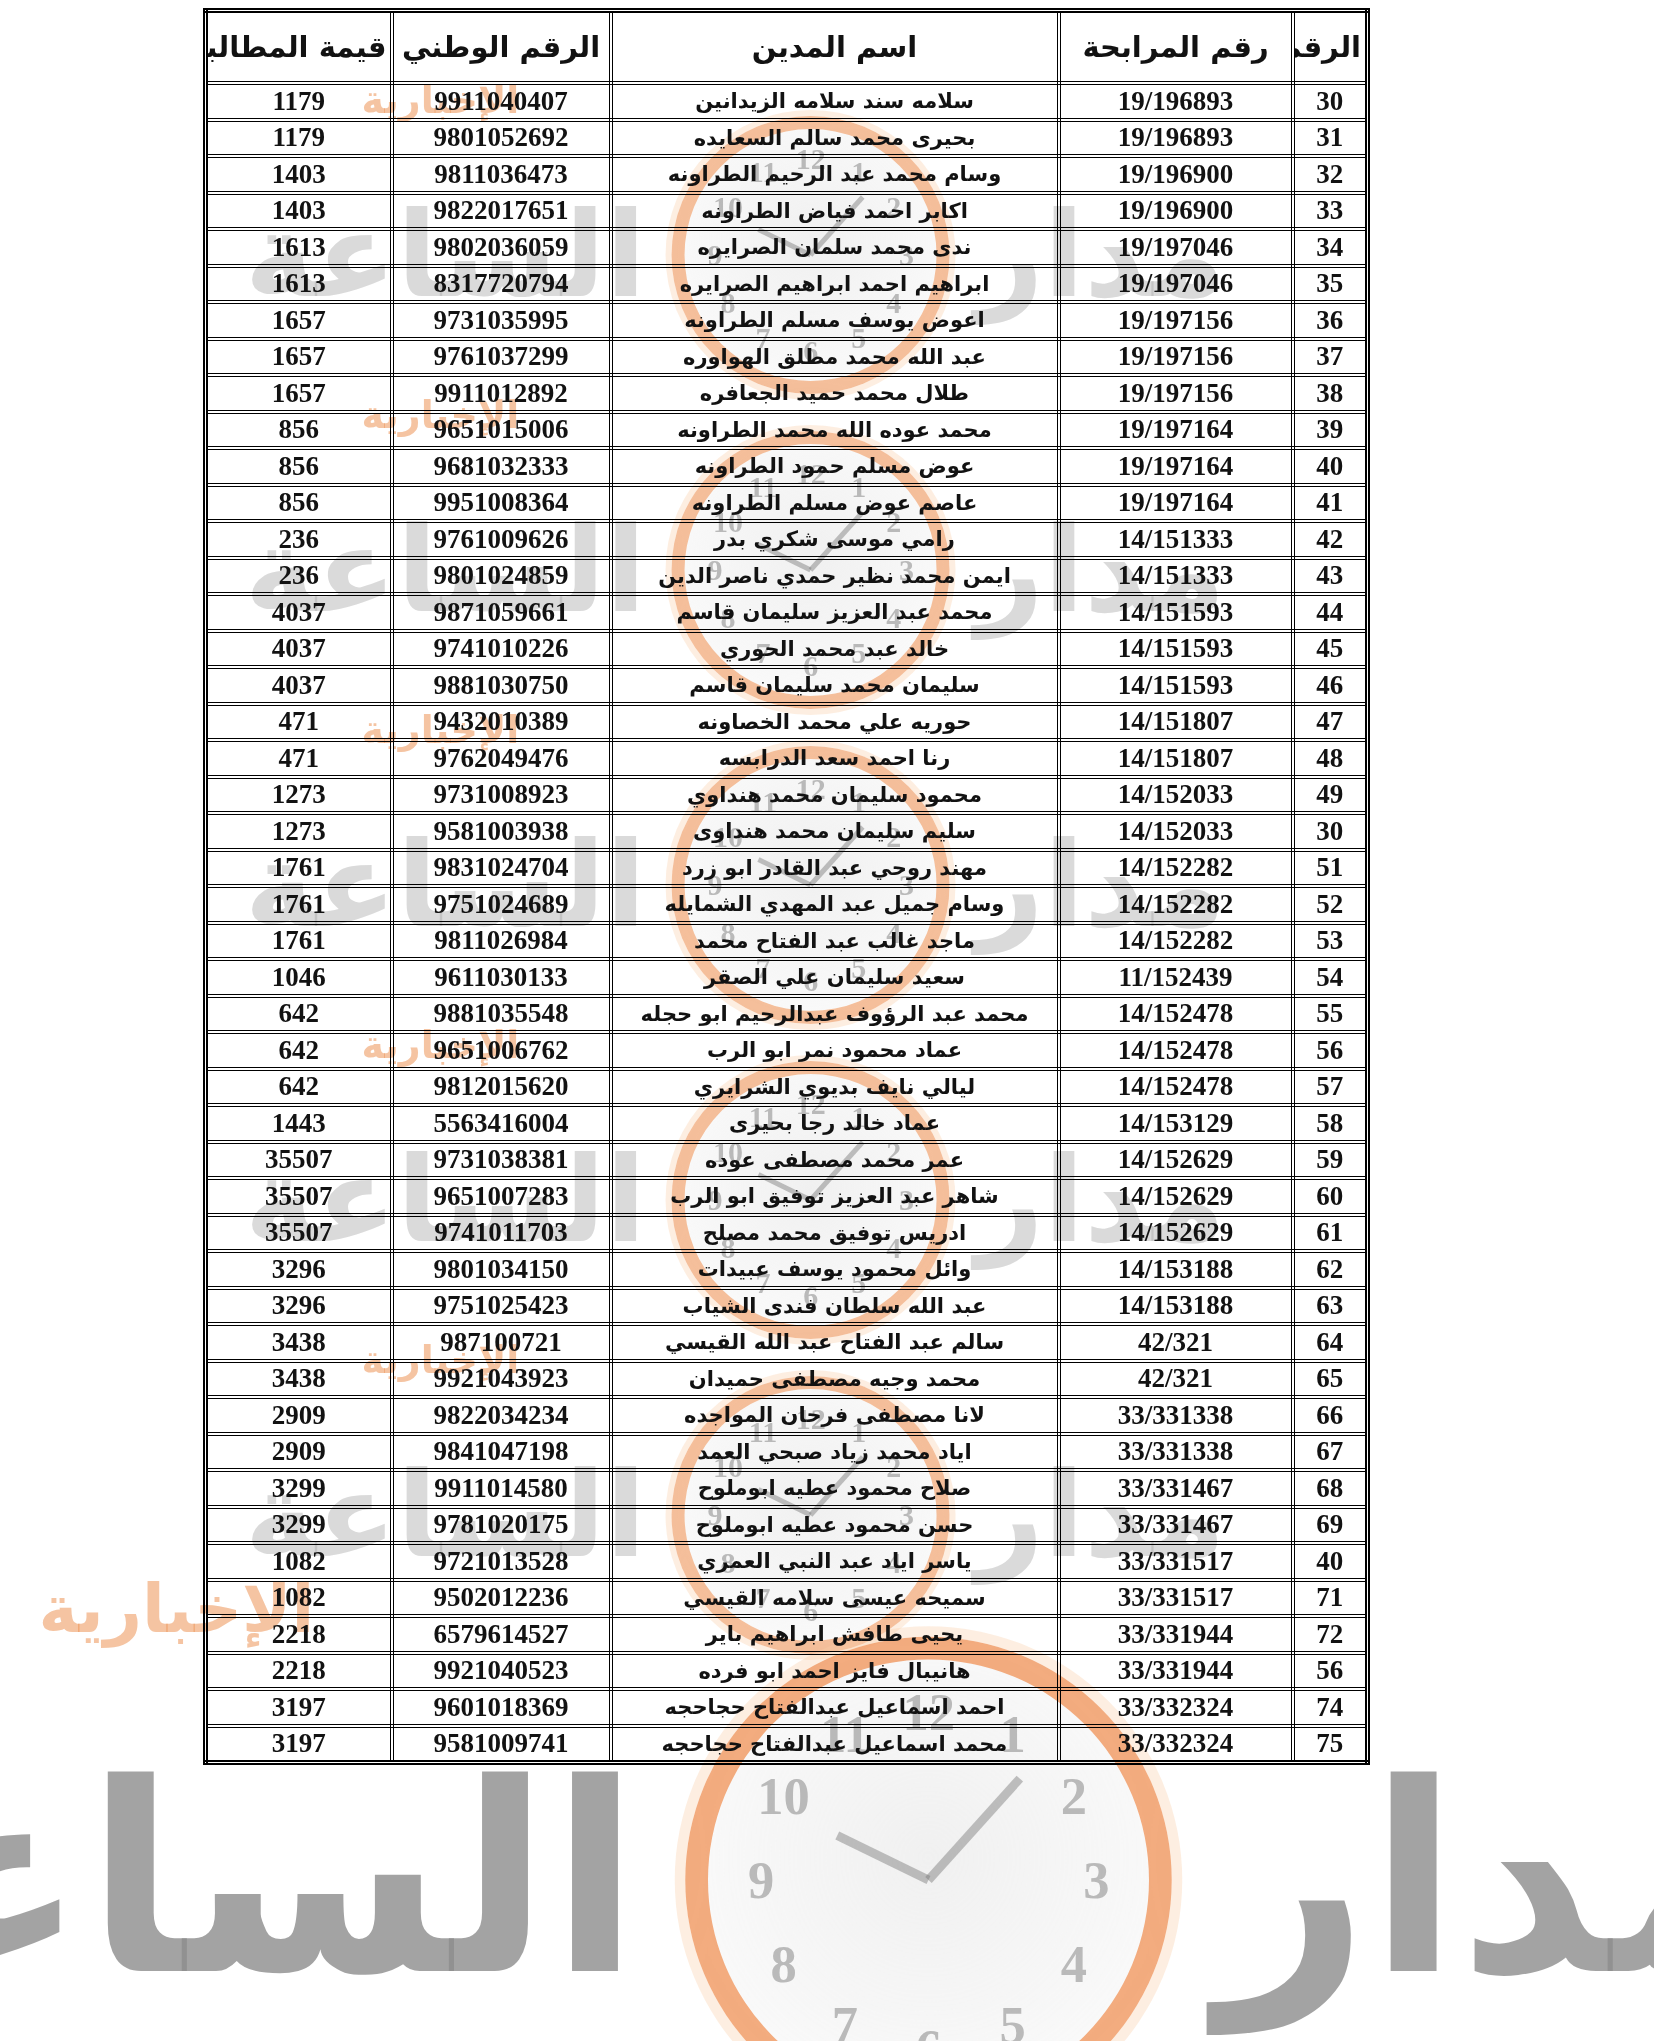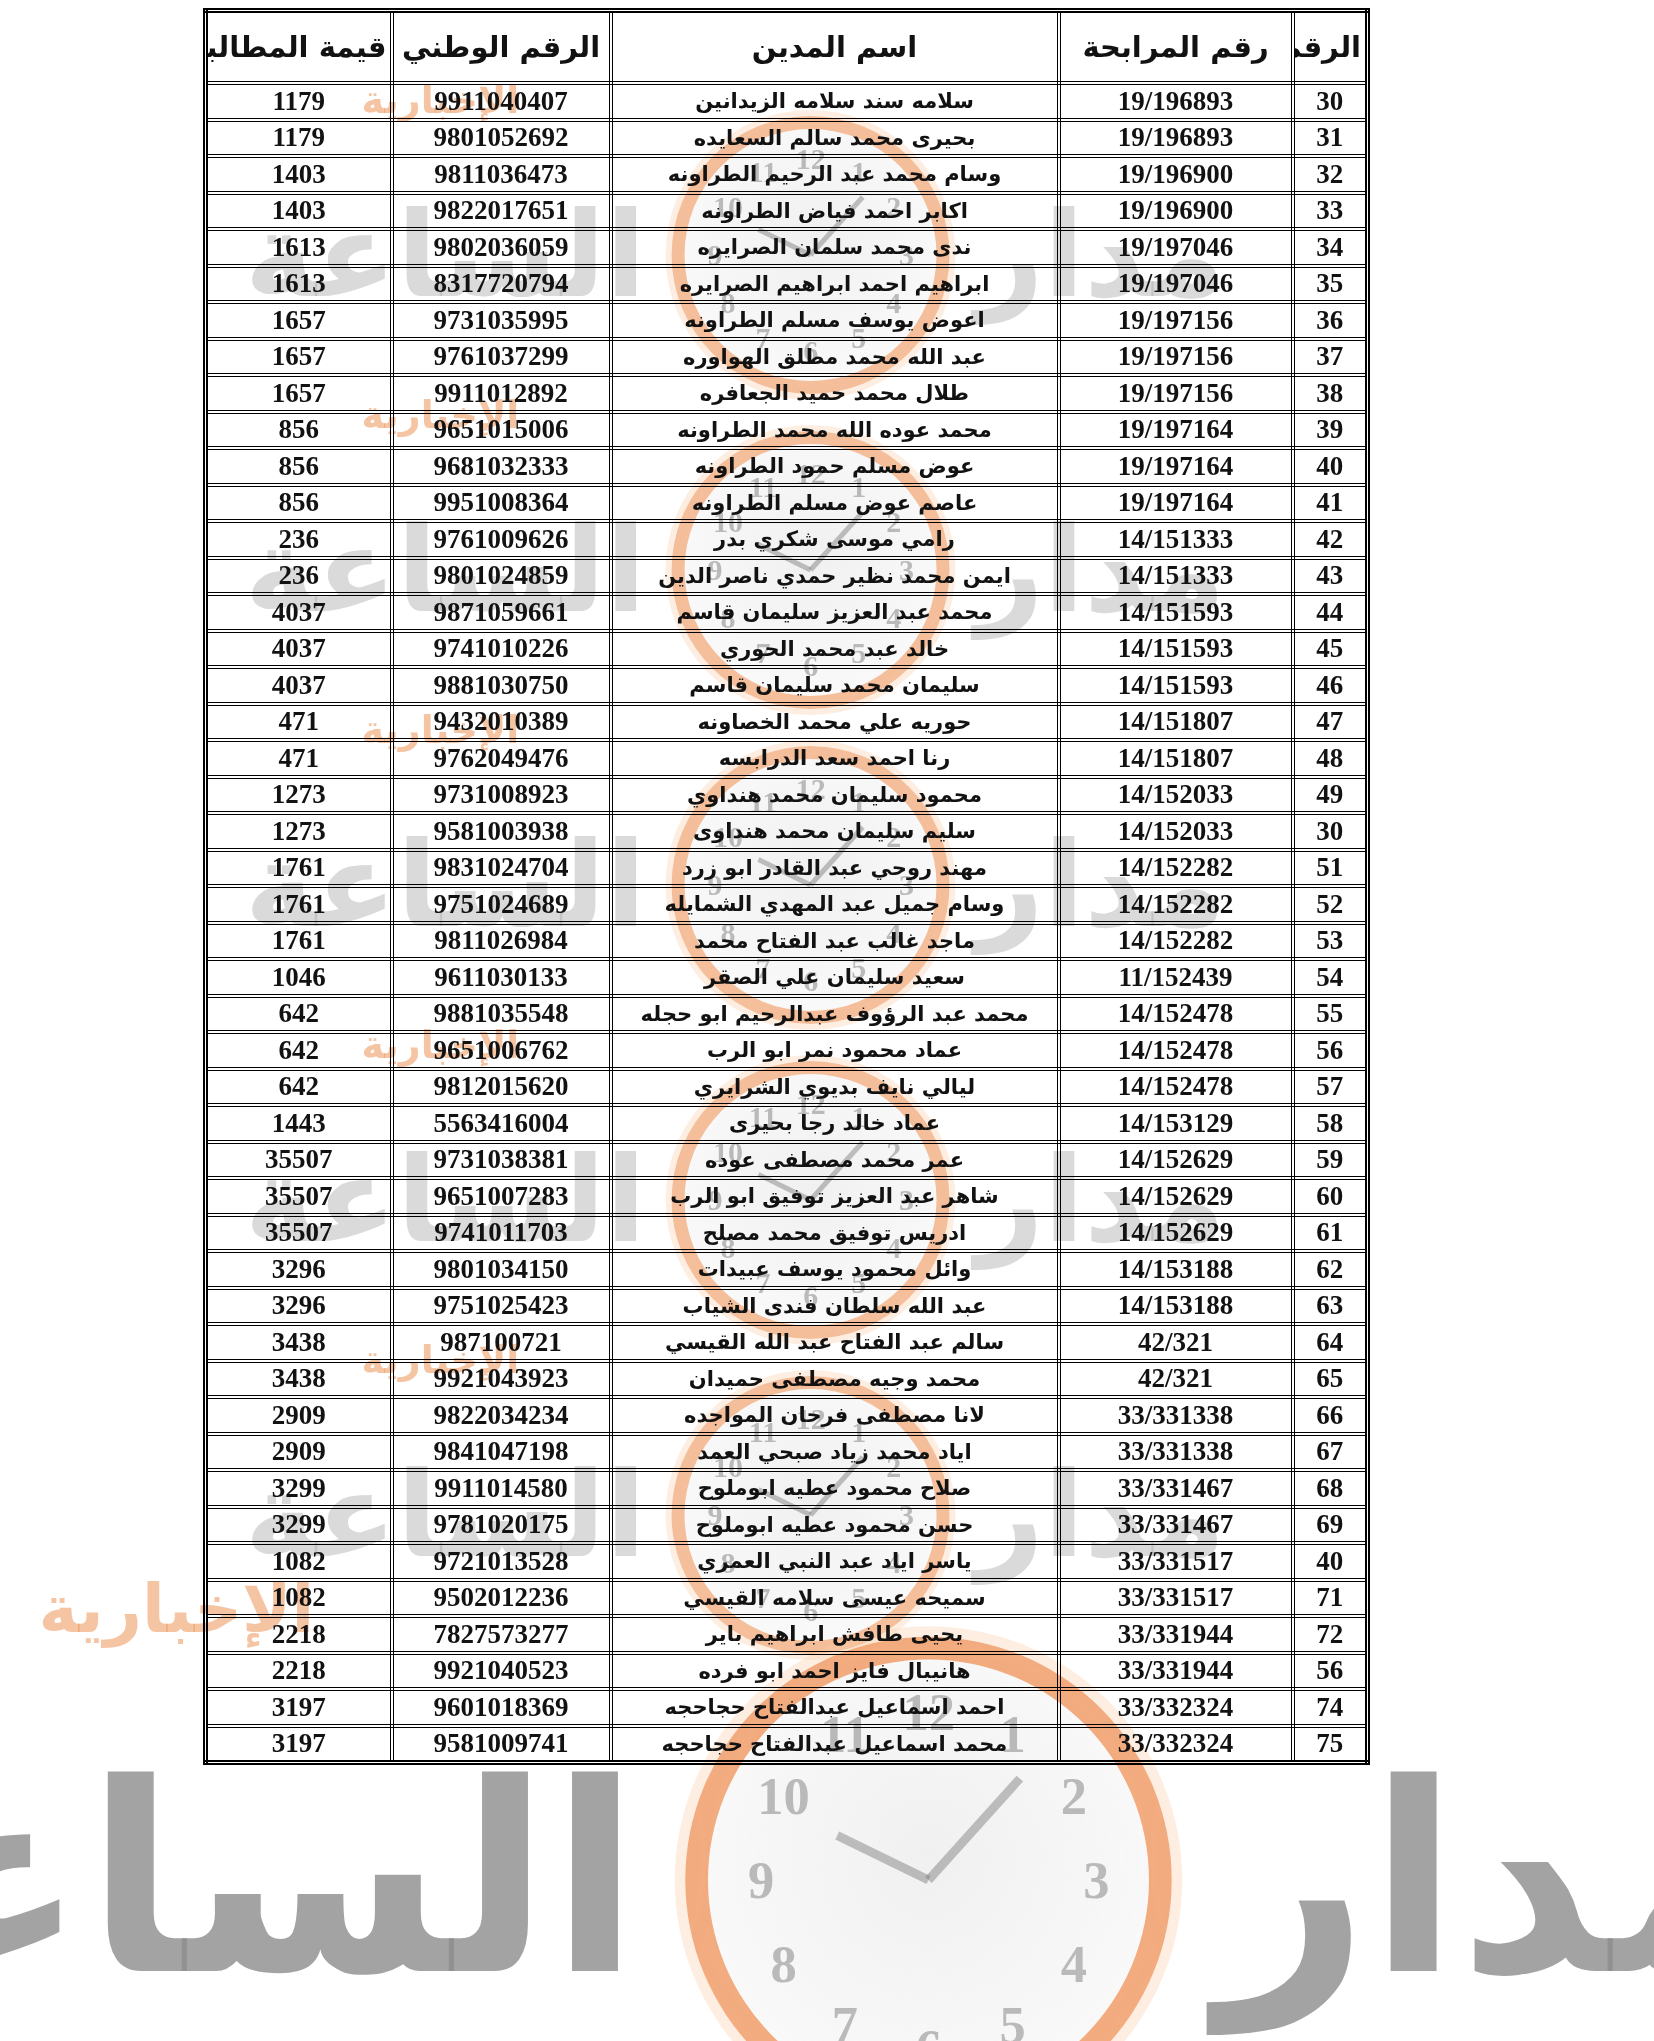--- a/index.html
+++ b/index.html
@@ -542,21 +542,21 @@
           <td class="c-num">71</td>
           <td class="c-num">33/331517</td>
           <td class="c-name">سميحه عيسى سلامه القيسي</td>
           <td class="c-num">9502012236</td>
           <td class="c-num">1082</td>
         </tr>
         <tr>
           <td class="c-num">72</td>
           <td class="c-num">33/331944</td>
           <td class="c-name">يحيى طافش ابراهيم باير</td>
-          <td class="c-num">7827573277</td>
+          <td class="c-num">6579614527</td>
           <td class="c-num">2218</td>
         </tr>
         <tr>
           <td class="c-num">56</td>
           <td class="c-num">33/331944</td>
           <td class="c-name">هانيبال فايز احمد ابو فرده</td>
           <td class="c-num">9921040523</td>
           <td class="c-num">2218</td>
         </tr>
         <tr>

